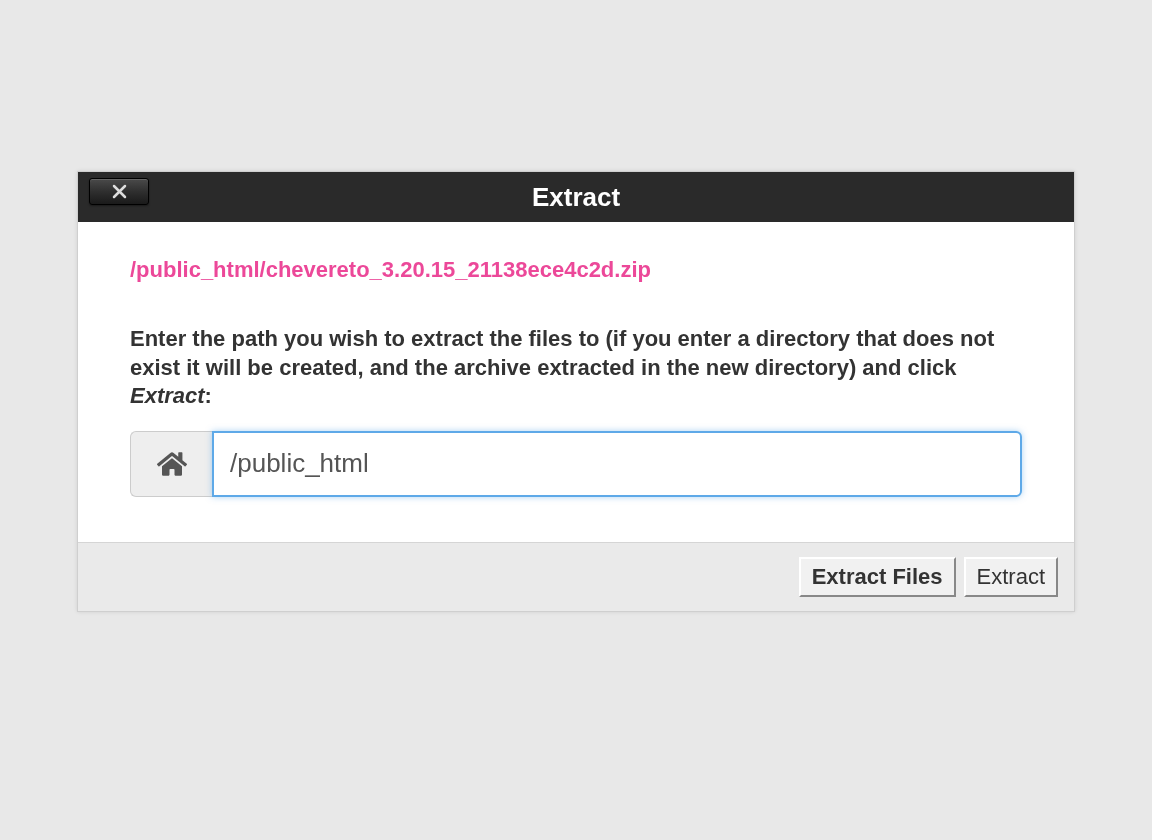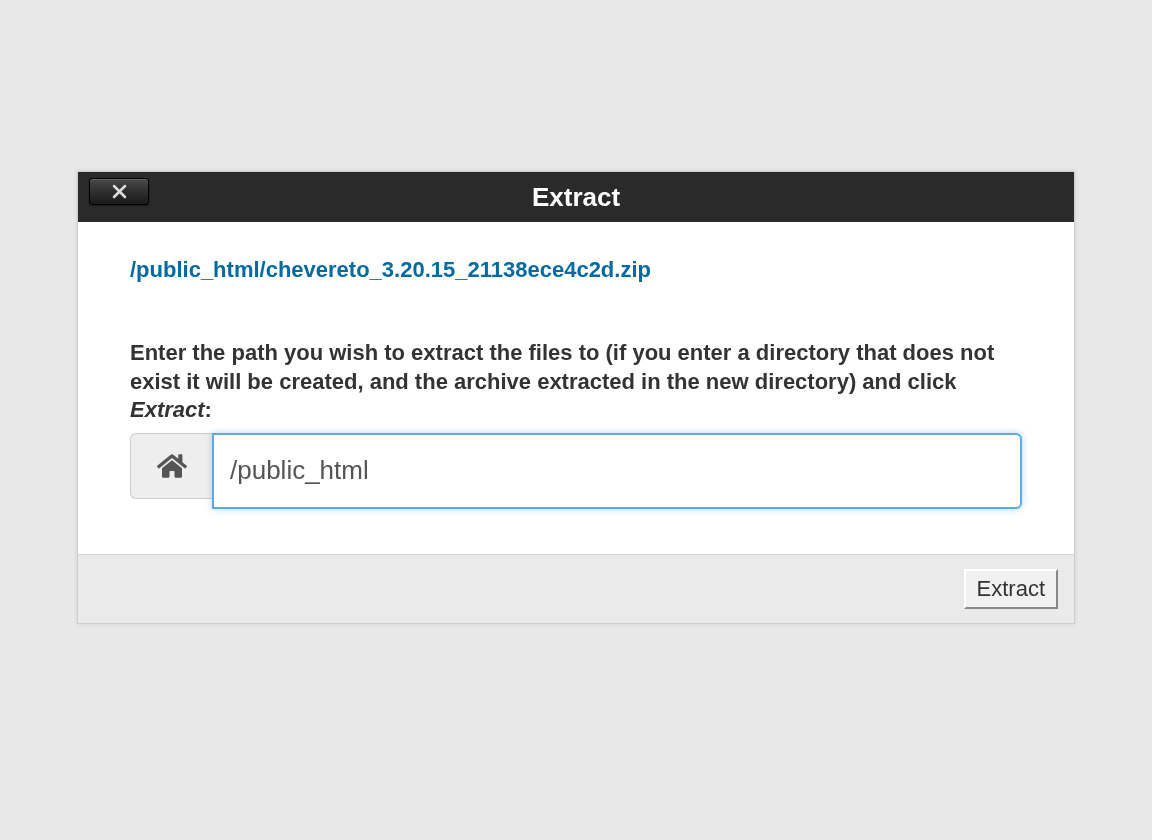--- a/index.html
+++ b/index.html
@@ -61,29 +61,29 @@
     }
     .files-label {
       font-size: 22px;
       font-weight: bold;
       color: #333;
       margin-bottom: 4px;
     }
     .file-path {
       font-size: 22px;
       font-weight: bold;
-      color: #0369a1;
-      margin-bottom: 56px;
+      color: #ec4899;
+      margin-bottom: 42px;
     }
     .instruction {
       font-size: 22px;
       font-weight: bold;
       color: #333;
       line-height: 1.3;
-      margin-bottom: 8px;
+      margin-bottom: 20px;
     }
     .instruction em {
       font-style: italic;
     }
     .input-group {
       display: flex;
       align-items: stretch;
     }
     .home-addon {
       width: 82px;
@@ -96,21 +96,21 @@
       align-items: center;
       justify-content: center;
     }
     .home-addon svg {
       width: 30px;
       height: 30px;
       fill: #555;
     }
     .path-input {
       flex: 1;
-      height: 76px;
+      height: 66px;
       border: 2px solid #5ea9e8;
       border-radius: 0 6px 6px 0;
       padding: 0 16px;
       font-size: 26px;
       color: #555;
       outline: none;
       box-shadow: 0 0 6px rgba(94,169,232,0.5);
       font-family: Arial, Helvetica, sans-serif;
     }
     .modal-footer {
@@ -157,15 +157,16 @@
     <div class="input-group">
       <div class="home-addon">
         <svg viewBox="0 0 576 512">
           <path d="M280.37 148.26L96 300.11V464a16 16 0 0 0 16 16l112.06-.29a16 16 0 0 0 15.92-16V368a16 16 0 0 1 16-16h64a16 16 0 0 1 16 16v95.64a16 16 0 0 0 16 16.05L464 480a16 16 0 0 0 16-16V300L295.67 148.26a12.19 12.19 0 0 0-15.3 0zM571.6 251.47L488 182.56V44.05a12 12 0 0 0-12-12h-56a12 12 0 0 0-12 12v72.61L318.47 43a48 48 0 0 0-61 0L4.34 251.47a12 12 0 0 0-1.6 16.9l25.5 31A12 12 0 0 0 45.15 301l235.22-193.74a12.19 12.19 0 0 1 15.3 0L530.9 301a12 12 0 0 0 16.9-1.6l25.5-31a12 12 0 0 0-1.7-16.93z"></path>
         </svg>
       </div>
       <input type="text" class="path-input" value="/public_html" style="">
     </div>
   </div>
   <div class="modal-footer">
+    <button class="btn btn-primary">Extract Files</button>
     <button class="btn">Extract</button>
   </div>
 </div>
 
 </body></html>

